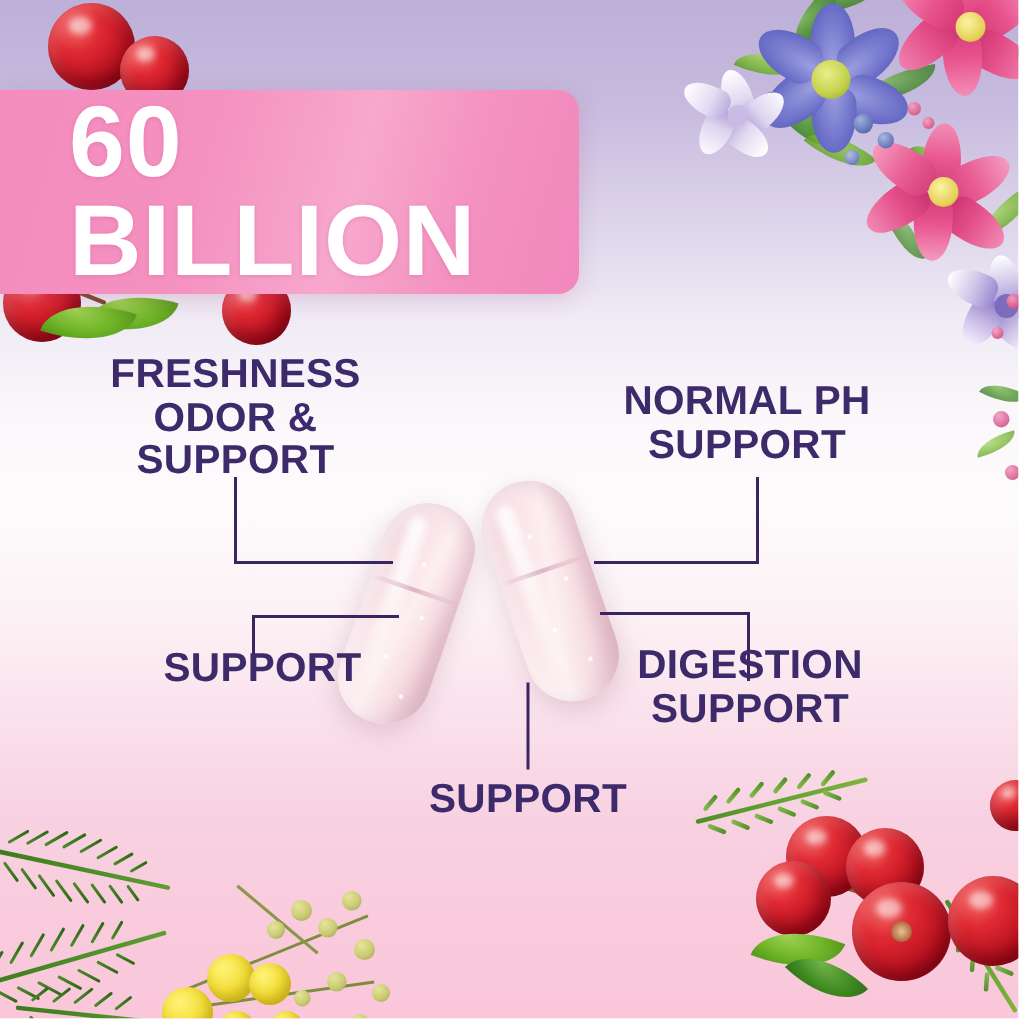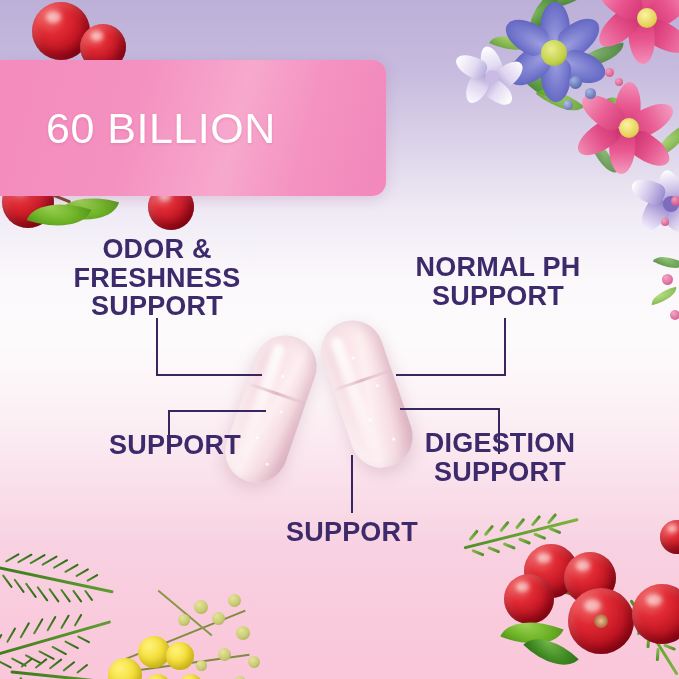--- a/index.html
+++ b/index.html
@@ -63,21 +63,21 @@
   
   .banner{
     position:absolute;left:0;top:60px;width:386px;height:136px;
     border-radius:0 14px 14px 0;
     background:linear-gradient(105deg,#f48cbd 0%,#f491c0 35%,#f7a8cd 60%,#f492c1 78%,#f287bb 100%);
     box-shadow:0 3px 14px rgba(170,70,120,.20);
     display:flex;flex-direction:column;justify-content:center;
     padding-left:46px;box-sizing:border-box;
   }
   .banner .l1{
-    color:#ffffff;font-weight:normal;font-size:43px;line-height:.98;
+    color:#ffffff;font-weight:bold;font-size:67px;line-height:.98;
     letter-spacing:.5px;text-shadow:0 1px 3px rgba(190,70,130,.28);
   }
   .banner .l2{
     color:#ffffff;font-weight:normal;font-size:40px;line-height:1.05;
     letter-spacing:1.5px;margin-top:4px;margin-left:44px;
     text-shadow:0 1px 3px rgba(190,70,130,.25);
   }
 
   
   .capsule{
@@ -377,22 +377,22 @@
   <div class="conn" style="left:400px;top:408px;width:100px;height:48px;">
     <span class="h" style="left:0;top:0;width:100px;"></span>
     <span class="v" style="right:0;top:0;height:46px;width:2px;"></span>
   </div>
 
   <div class="conn" style="left:351px;top:455px;width:2px;height:58px;">
     <span class="v" style="left:0;top:0;height:58px;"></span>
   </div>
 
   <div class="label" style="left:57px;top:235px;width:200px;">
+    <div>FRESHNESS</div>
     <div>ODOR &amp;</div>
-    <div>FRESHNESS</div>
     <div>SUPPORT</div>
   </div>
 
   <div class="label" style="left:396px;top:253px;width:204px;">
     <div>NORMAL PH</div>
     <div>SUPPORT</div>
   </div>
 
   <div class="label" style="left:78px;top:431px;width:194px;">
     <div>SUPPORT</div>

